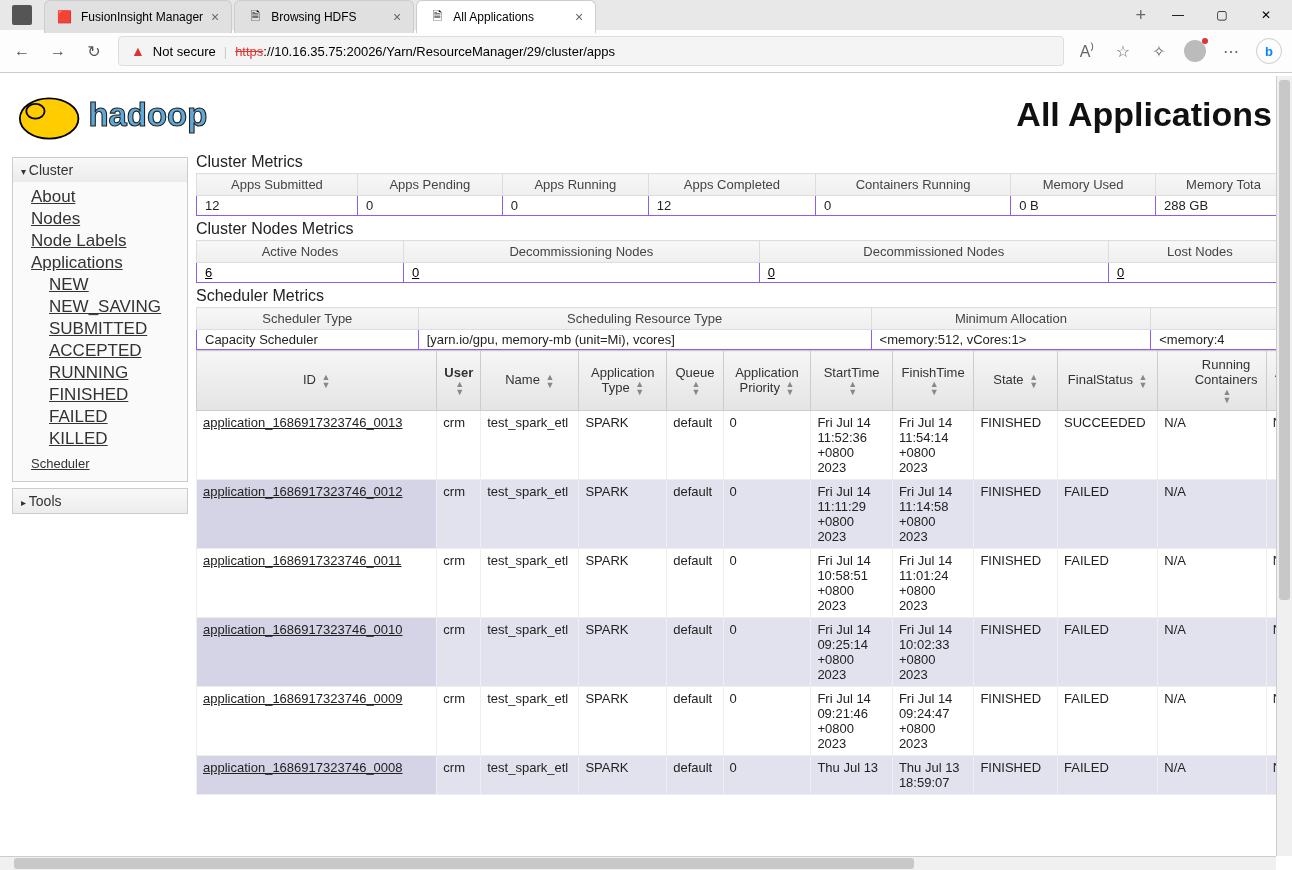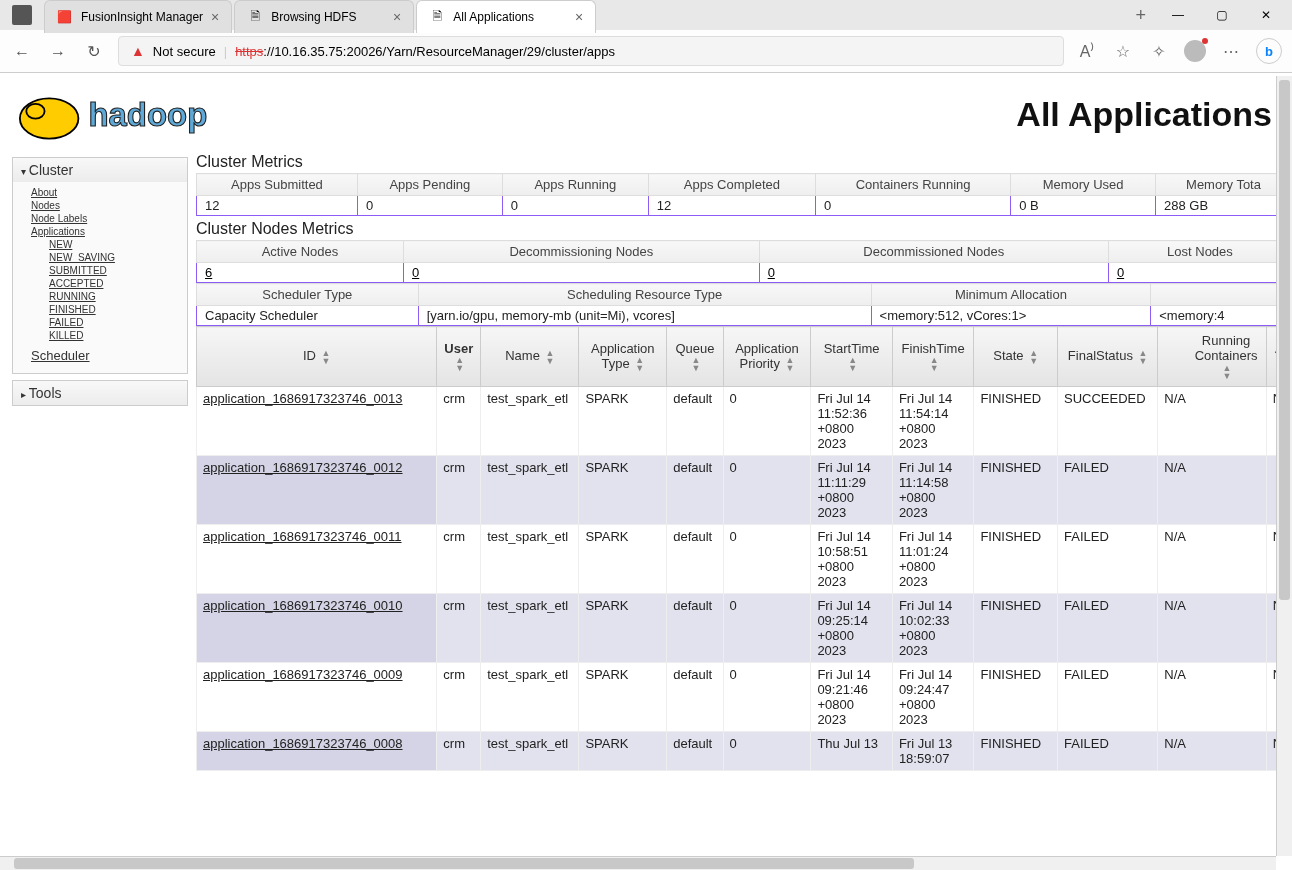--- a/index.html
+++ b/index.html
@@ -35,21 +35,21 @@
 .logo svg { height: 64px; }
 .page-title { margin-left: auto; font-size: 34px; font-weight: bold; color: #111; padding-right: 12px; }
 
 .content-row { display: flex; flex: 1; overflow: hidden; }
 .sidebar { width: 176px; margin: 8px 6px 8px 12px; }
 .sidebar-box { border: 1px solid #ccc; border-radius: 0; margin-bottom: 6px; background: #fafafa; }
 .sidebar-title { padding: 4px 8px; font-size: 14px; color: #333; background: linear-gradient(#f8f8f8,#ececec); border-radius: 6px 6px 0 0; cursor: pointer; }
 .sidebar-title::before { content: "▾ "; font-size: 10px; }
 .sidebar-title.collapsed::before { content: "▸ "; }
 .sidebar-list { padding: 4px 6px 8px 18px; }
-.sidebar-list a { display: block; color: #333; text-decoration: underline; font-size: 10px; padding: 1px 0; cursor: pointer; }
+.sidebar-list a { display: block; color: #333; text-decoration: underline; font-size: 17px; padding: 1px 0; cursor: pointer; }
 .sidebar-sublist { padding-left: 18px; }
 .sidebar-nolink { display: block; color: #333; padding: 6px 0 2px; font-size: 13px; text-decoration: underline; cursor: pointer; }
 
 .main { flex: 1; overflow: auto; padding: 0 0 12px 2px; }
 h3.section { font-size: 16px; font-weight: normal; color: #222; margin: 4px 0 2px; }
 table.metric { width: 100%; border-collapse: collapse; font-size: 13px; }
 table.metric th { background: linear-gradient(#f8f8f8,#eee); border: 1px solid #ddd; padding: 3px 8px; font-weight: normal; color: #444; white-space: nowrap; }
 table.metric td { border: 1px solid #8b5cf6; padding: 2px 8px; color: #222; }
 table.metric a { color: #000; text-decoration: underline; }
 
@@ -201,20 +201,21 @@
         <tbody>
             <tr id="nm-v">
               <td><a>6</a></td>
               <td><a>0</a></td>
               <td><a>0</a></td>
               <td><a>0</a></td>
             </tr>
           </tbody>
       </table>
 
+      <h3 class="section">Scheduler Metrics</h3>
       <table class="metric">
         <thead>
             <tr id="sm-h">
               <th>Scheduler Type</th>
               <th>Scheduling Resource Type</th>
               <th>Minimum Allocation</th>
               <th></th>
             </tr>
           </thead>
         <tbody>
@@ -317,21 +318,21 @@
               <td>N</td>
             </tr>
             <tr class="alt">
               <td><a>application_1686917323746_0008</a></td>
               <td>crm</td>
               <td>test_spark_etl</td>
               <td>SPARK</td>
               <td>default</td>
               <td>0</td>
               <td>Thu Jul 13</td>
-              <td>Fri Jul 13 18:59:07</td>
+              <td>Thu Jul 13 18:59:07</td>
               <td>FINISHED</td>
               <td>FAILED</td>
               <td>N/A</td>
               <td>N</td>
             </tr>
           </tbody>
       </table>
     </div>
   </div>
 </div>

